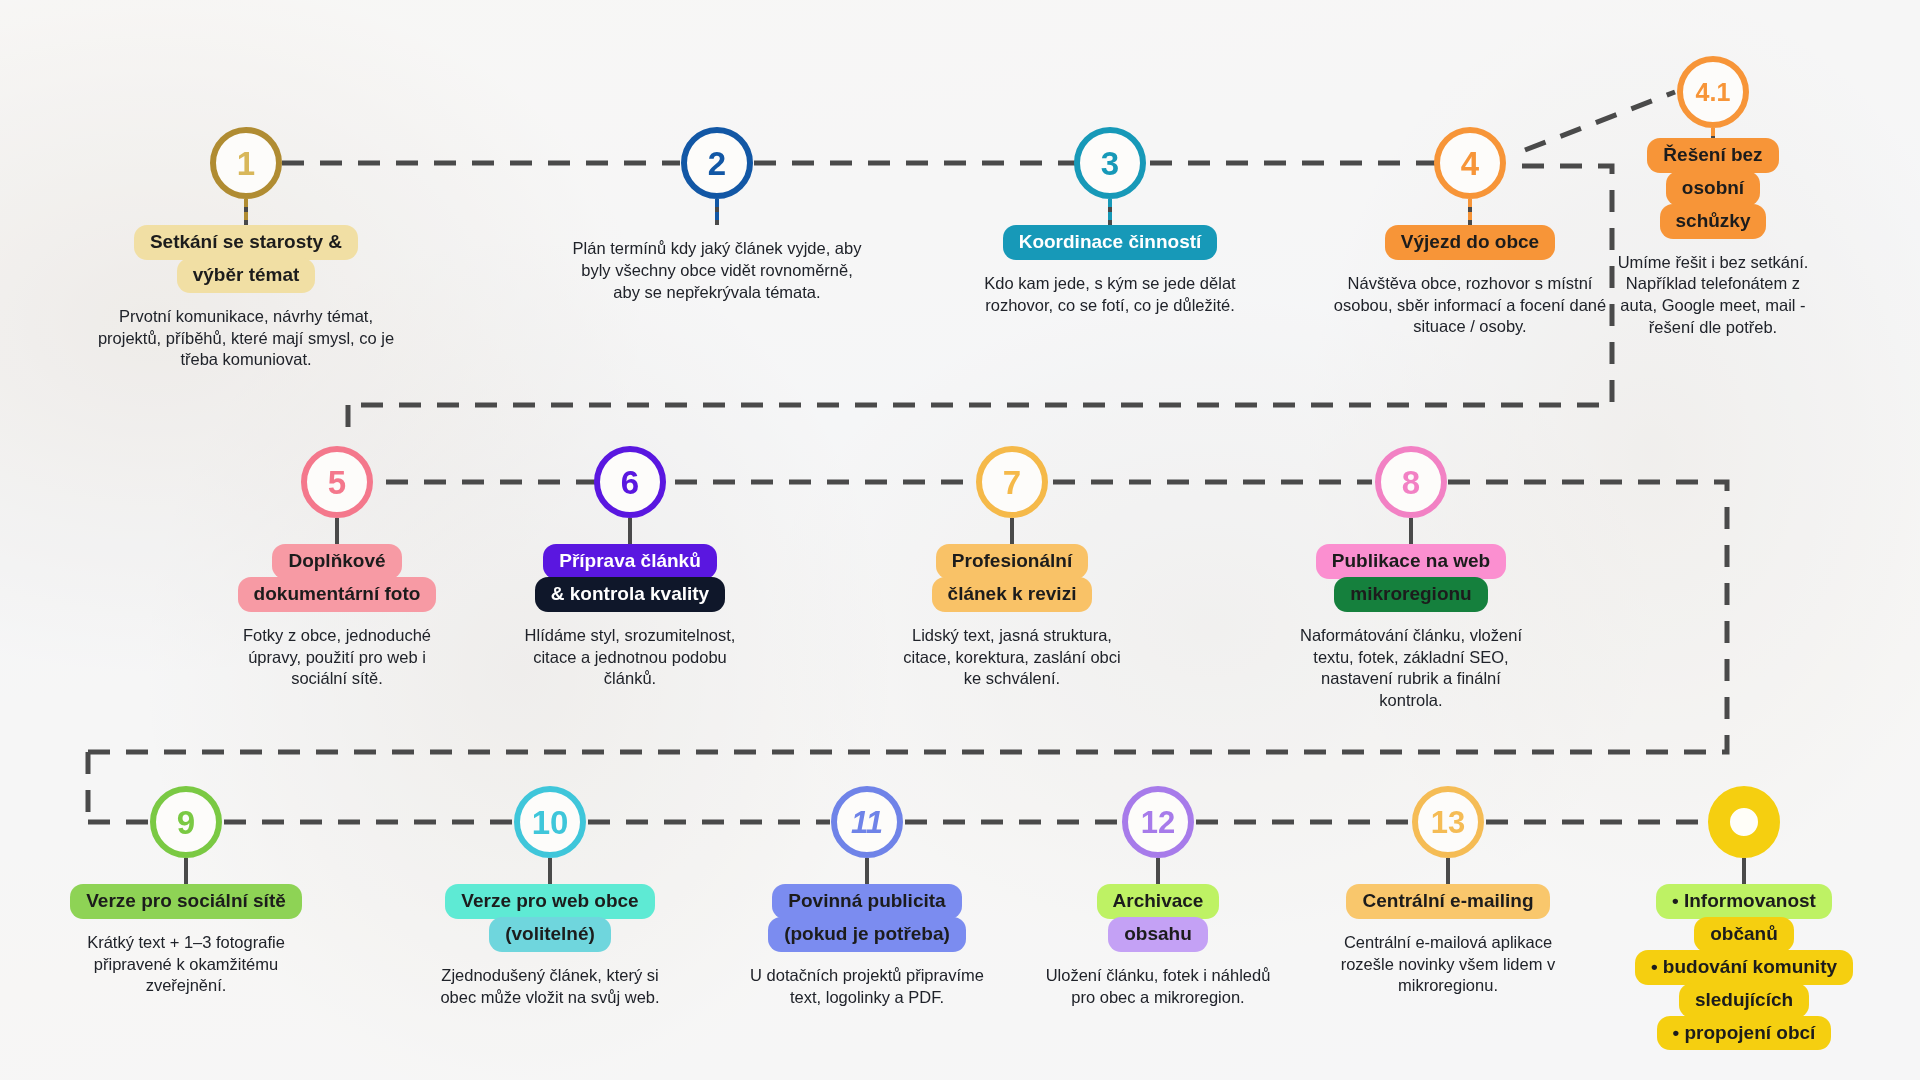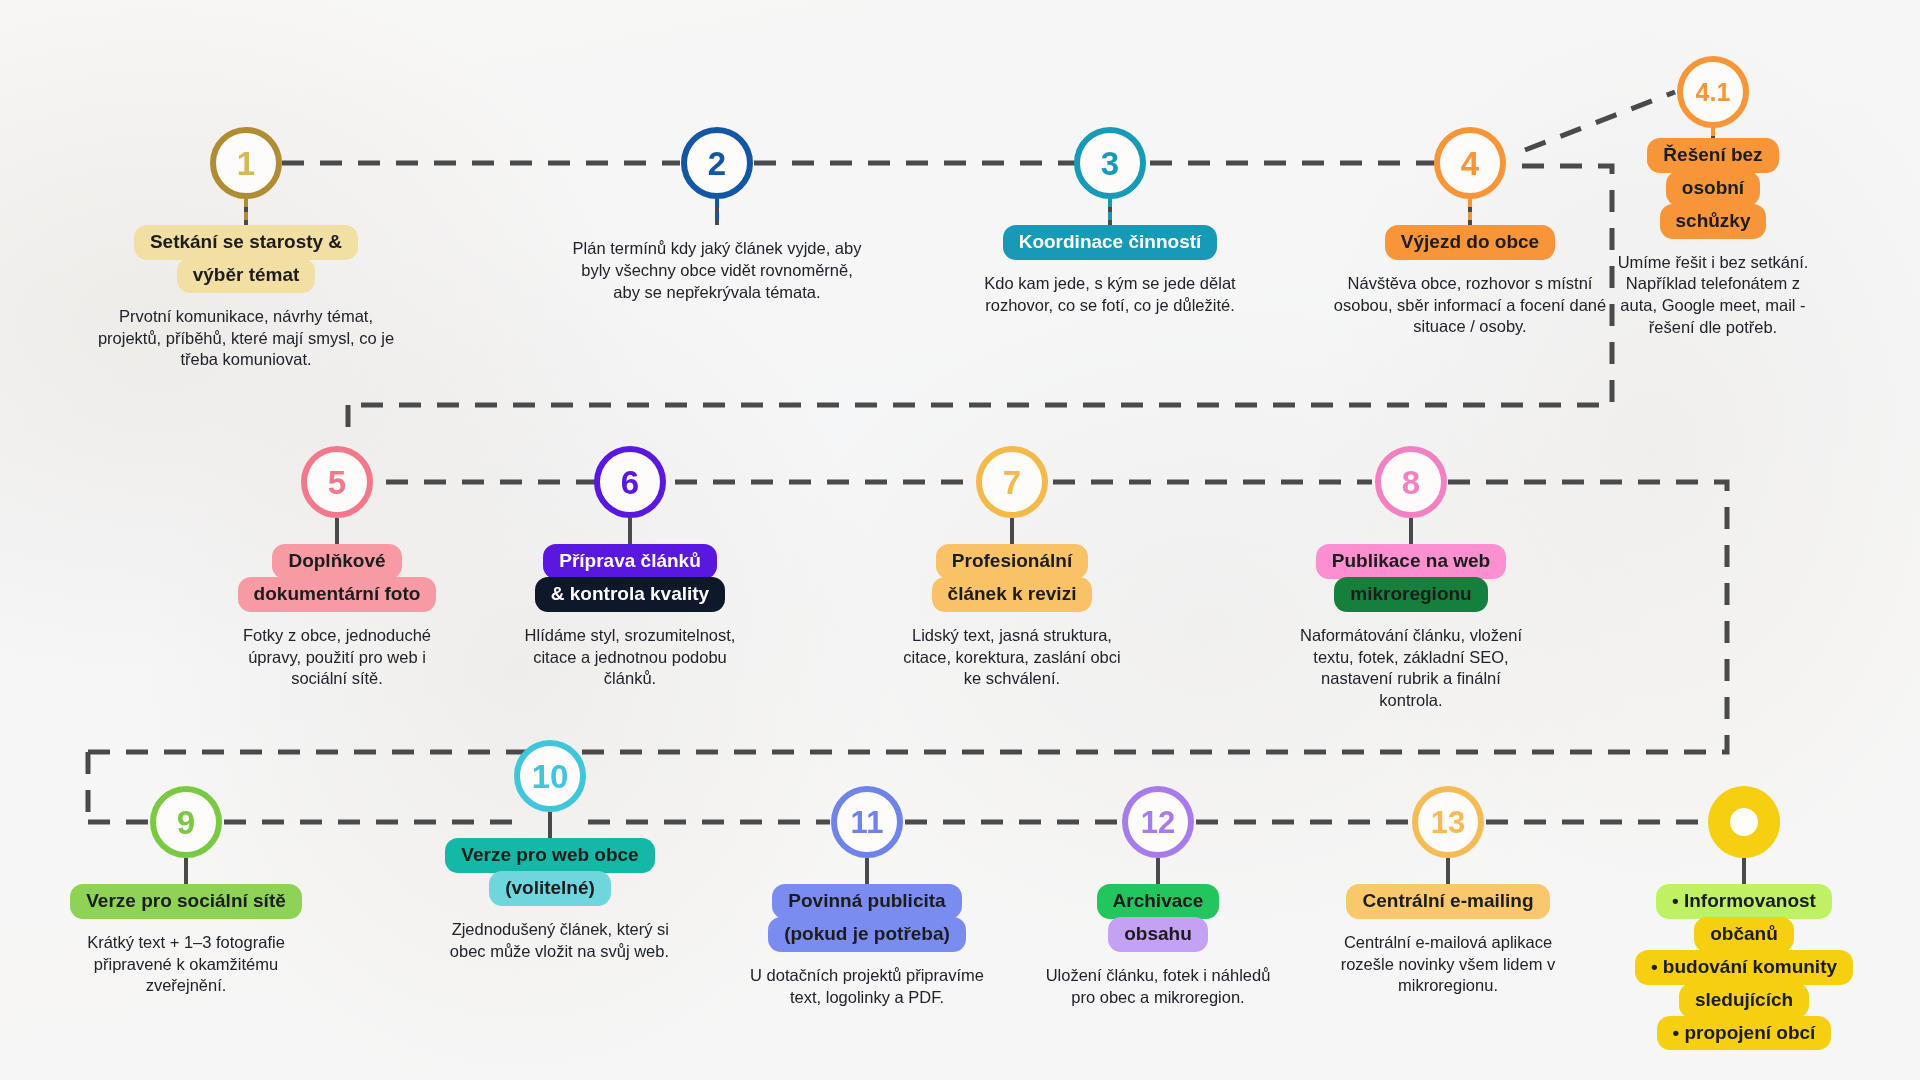--- a/index.html
+++ b/index.html
@@ -167,45 +167,45 @@
 
   <div class="node" style="left:186px; top:786px;">
     <div class="circle" style="border-color:#7ac943; color:#7ac943;">9</div>
     <div class="stem" style="background-image:linear-gradient(#4a4a4a 62%, transparent 62%);"></div>
     <div class="pill-wrap">
       <span class="pill" style="background:#8ed355;">Verze pro sociální sítě</span>
     </div>
     <div class="desc narrow">Krátký text + 1–3 fotografie připravené k okamžitému zveřejnění.</div>
   </div>
 
-  <div class="node" style="left:550px; top:740px;text-align:right;">
+  <div class="node" style="left:550px; top:786px;">
     <div class="circle" style="border-color:#3fc6da; color:#3fc6da;">10</div>
     <div class="stem" style="background-image:linear-gradient(#4a4a4a 62%, transparent 62%);"></div>
     <div class="pill-wrap">
-      <span class="pill" style="background:#14b8a6;">Verze pro web obce</span>
+      <span class="pill" style="background:#5eead4;">Verze pro web obce</span>
       <span class="pill l2" style="background:#6fd6dd;">(volitelné)</span>
     </div>
     <div class="desc narrow">Zjednodušený článek, který si obec může vložit na svůj web.</div>
   </div>
 
   <div class="node" style="left:867px; top:786px;">
-    <div class="circle small-num" style="border-color:#6f83e8; color:#6f83e8; font-size:31px;">11</div>
+    <div class="circle small-num" style="border-color:#6f83e8; color:#6f83e8; font-size:31px;font-style:italic;">11</div>
     <div class="stem" style="background-image:linear-gradient(#4a4a4a 62%, transparent 62%);"></div>
     <div class="pill-wrap">
       <span class="pill" style="background:#7b8cf0;">Povinná publicita</span>
       <span class="pill l2" style="background:#7b8cf0;">(pokud je potřeba)</span>
     </div>
     <div class="desc narrow">U dotačních projektů připravíme text, logolinky a PDF.</div>
   </div>
 
   <div class="node" style="left:1158px; top:786px;">
     <div class="circle small-num" style="border-color:#a77bea; color:#a77bea; font-size:31px;">12</div>
     <div class="stem" style="background-image:linear-gradient(#4a4a4a 62%, transparent 62%);"></div>
     <div class="pill-wrap">
-      <span class="pill" style="background:#22c55e;">Archivace</span>
+      <span class="pill" style="background:#bef264;">Archivace</span>
       <span class="pill l2" style="background:#c4a1f5;">obsahu</span>
     </div>
     <div class="desc narrow">Uložení článku, fotek i náhledů pro obec a mikroregion.</div>
   </div>
 
   <div class="node" style="left:1448px; top:786px;">
     <div class="circle small-num" style="border-color:#f5bc55; color:#f5bc55; font-size:31px;">13</div>
     <div class="stem" style="background-image:linear-gradient(#4a4a4a 62%, transparent 62%);"></div>
     <div class="pill-wrap">
       <span class="pill" style="background:#f9c76c;">Centrální e-mailing</span>

